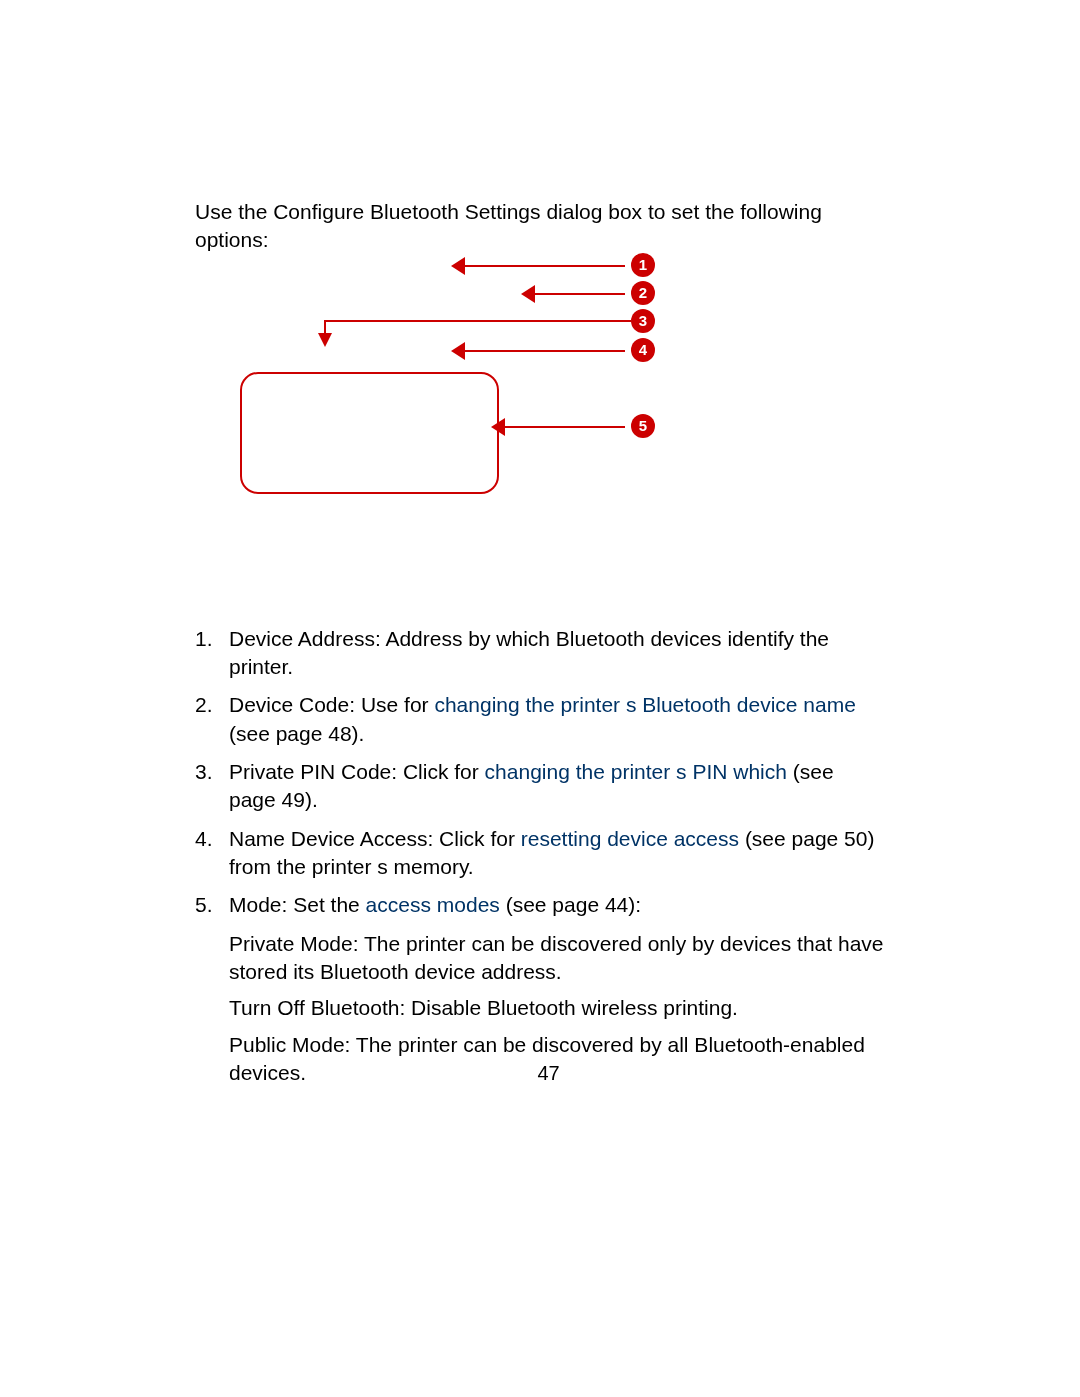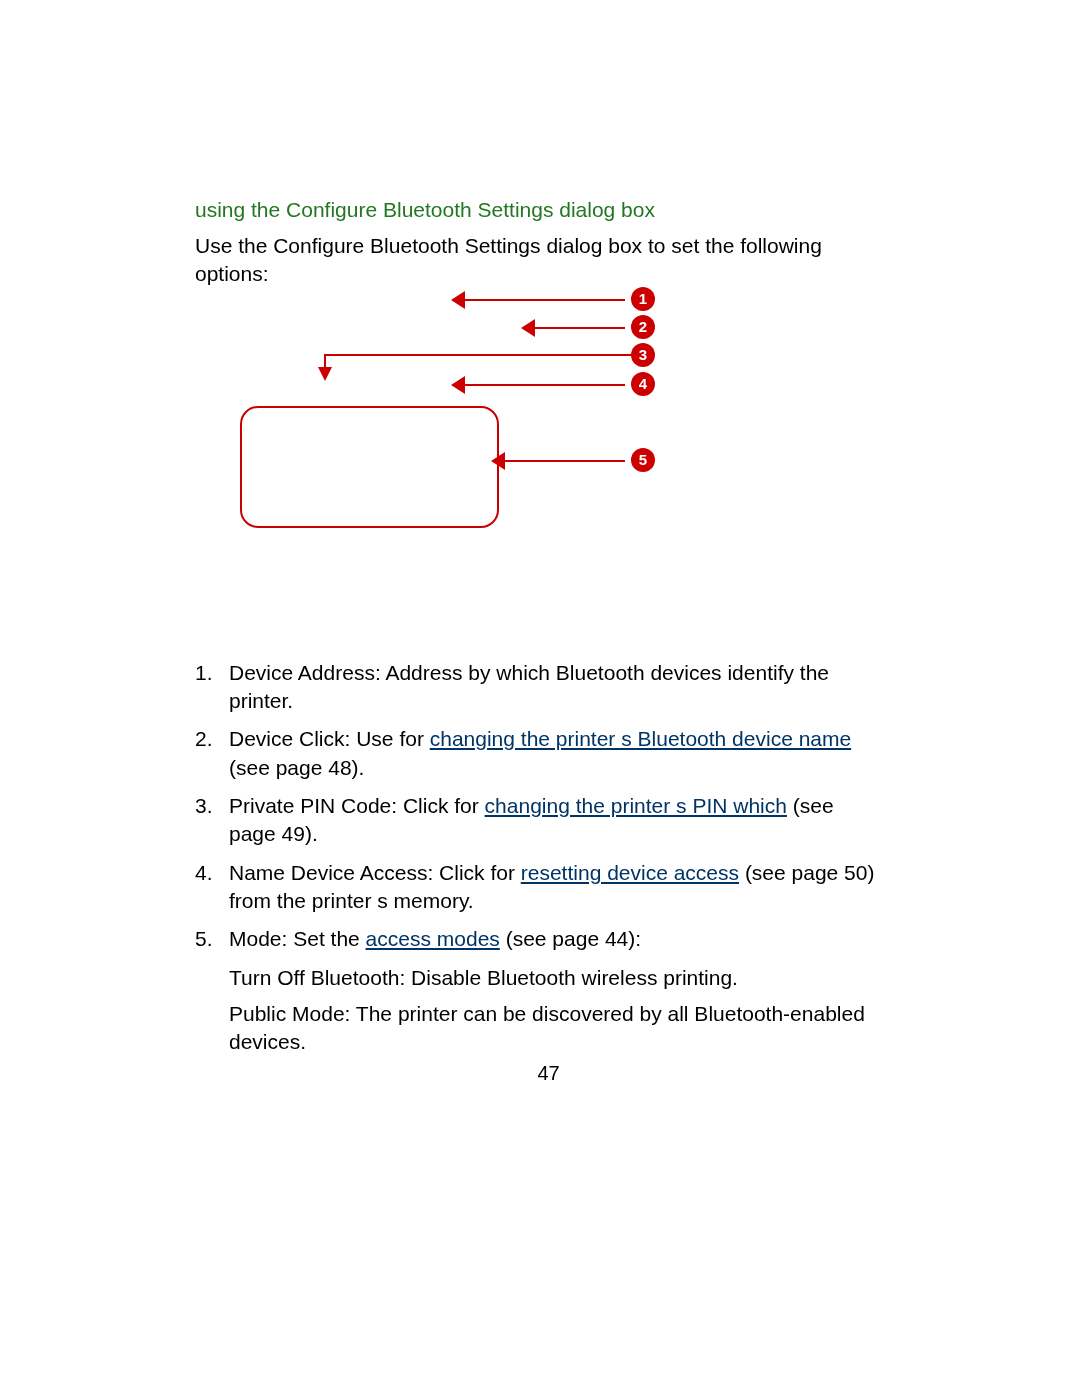--- a/index.html
+++ b/index.html
@@ -78,21 +78,20 @@
     list-style: none;
     display: flex;
     margin-bottom: 10px;
   }
   .list li .num {
     width: 34px;
     flex: none;
   }
   .link {
     color: #003366;
-    text-decoration: underline;
   }
   .sublist {
     margin: 4px 0 0 34px;
     padding: 0;
     font-size: 21px;
     line-height: 1.35;
   }
   .sublist p {
     margin: 0 0 8px 0;
   }
@@ -103,21 +102,20 @@
     right: 0;
     text-align: center;
     font-size: 20px;
   }
 </style>
 </head>
 <body>
 
 <div class="page">
 
-  <div class="heading">using the Configure Bluetooth Settings dialog box</div>
   <div class="intro">Use the Configure Bluetooth Settings dialog box to set the following options:</div>
 
   <div class="diagram">
 
     <div class="callout" style="left:270px; top:10px; width:160px;"></div>
     <div class="bullet" style="left:436px; top:-2px;">1</div>
 
     <div class="callout" style="left:340px; top:38px; width:90px;"></div>
     <div class="bullet" style="left:436px; top:26px;">2</div>
 
@@ -139,21 +137,21 @@
   <ol class="list">
     <li>
       <span class="num">1.</span>
       <span>
         <span>Device Address</span><span>: </span><span>Address by which Bluetooth devices identify the printer.</span>
       </span>
     </li>
     <li>
       <span class="num">2.</span>
       <span>
-        <span>Device Click</span><span>: </span><span>Use for </span><span class="link">changing the printer s Bluetooth device name</span><span> (see page 48).</span>
+        <span>Device Code</span><span>: </span><span>Use for </span><span class="link">changing the printer s Bluetooth device name</span><span> (see page 48).</span>
       </span>
     </li>
     <li>
       <span class="num">3.</span>
       <span>
         <span>Private PIN Code</span><span>: </span><span>Click for </span><span class="link">changing the printer s PIN which</span><span> (see page 49).</span>
       </span>
     </li>
     <li>
       <span class="num">4.</span>
@@ -164,20 +162,23 @@
     <li>
       <span class="num">5.</span>
       <span>
         <span>Mode</span><span>: </span><span>Set the </span><span class="link">access modes</span><span> (see page 44):</span>
       </span>
     </li>
   </ol>
 
   <div class="sublist">
     <p>
+      <span>Private Mode</span><span>: </span><span>The printer can be discovered only by devices that have stored its Bluetooth device address.</span>
+    </p>
+    <p>
       <span>Turn Off Bluetooth</span><span>: </span><span>Disable Bluetooth wireless printing.</span>
     </p>
     <p>
       <span>Public Mode</span><span>: </span><span>The printer can be discovered by all Bluetooth-enabled devices.</span>
     </p>
   </div>
 
   <div class="pagenum">47</div>
 </div>
 

